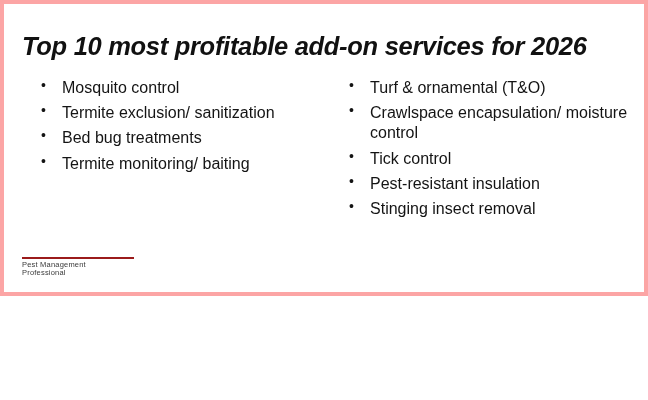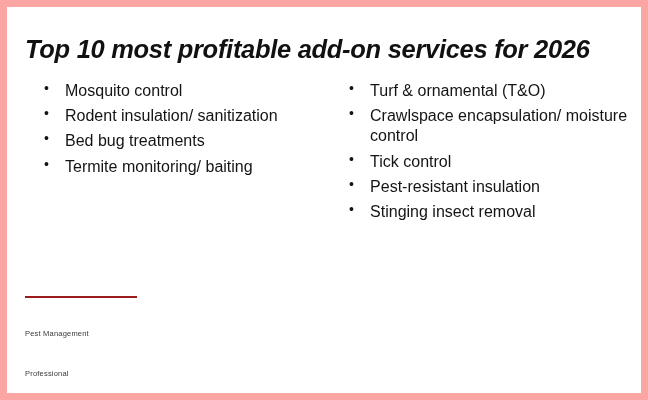--- a/index.html
+++ b/index.html
@@ -10,24 +10,24 @@
     width: 648px;
     height: 400px;
     background: #ffffff;
     font-family: "Liberation Sans", sans-serif;
     color: #1a1a1a;
     overflow: hidden;
     position: relative;
   }
   .slide {
     width: 648px;
-    height: 400px;
+    height: 296px;
     box-sizing: border-box;
     position: relative;
-    border: 7px solid #fca5a5;
+    border: 4px solid #fca5a5;
   }
   .title {
     font-size: 25.5px;
     font-weight: bold;
     font-style: italic;
     letter-spacing: -0.3px;
     color: #111111;
     padding: 28px 0 0 18px;
     line-height: 1.1;
     white-space: nowrap;
@@ -87,36 +87,35 @@
     background: #9b1b1b;
     width: 112px;
     margin: 1px 0 2px 0;
   }
   .logo-sub {
     font-family: "Liberation Sans", sans-serif;
     font-size: 7.5px;
     line-height: 1.15;
     color: #3a3a3a;
     letter-spacing: 0.2px;
-    margin-top: 32px;
   }
 </style>
 </head>
 <body>
 
 <div class="slide">
 
   <div class="title">Top 10 most profitable add-on services for 2026</div>
 
   <div class="columns">
 
     <div class="col col-left">
       <ul class="bullets">
         <li>Mosquito control</li>
-        <li>Rodent insulation/ sanitization</li>
+        <li>Termite exclusion/ sanitization</li>
         <li>Bed bug treatments</li>
         <li>Termite monitoring/ baiting</li>
       </ul>
     </div>
 
     <div class="col col-right">
       <ul class="bullets">
         <li>Turf &amp; ornamental (T&amp;O)</li>
         <li>Crawlspace encapsulation/ moisture control</li>
         <li>Tick control</li>

